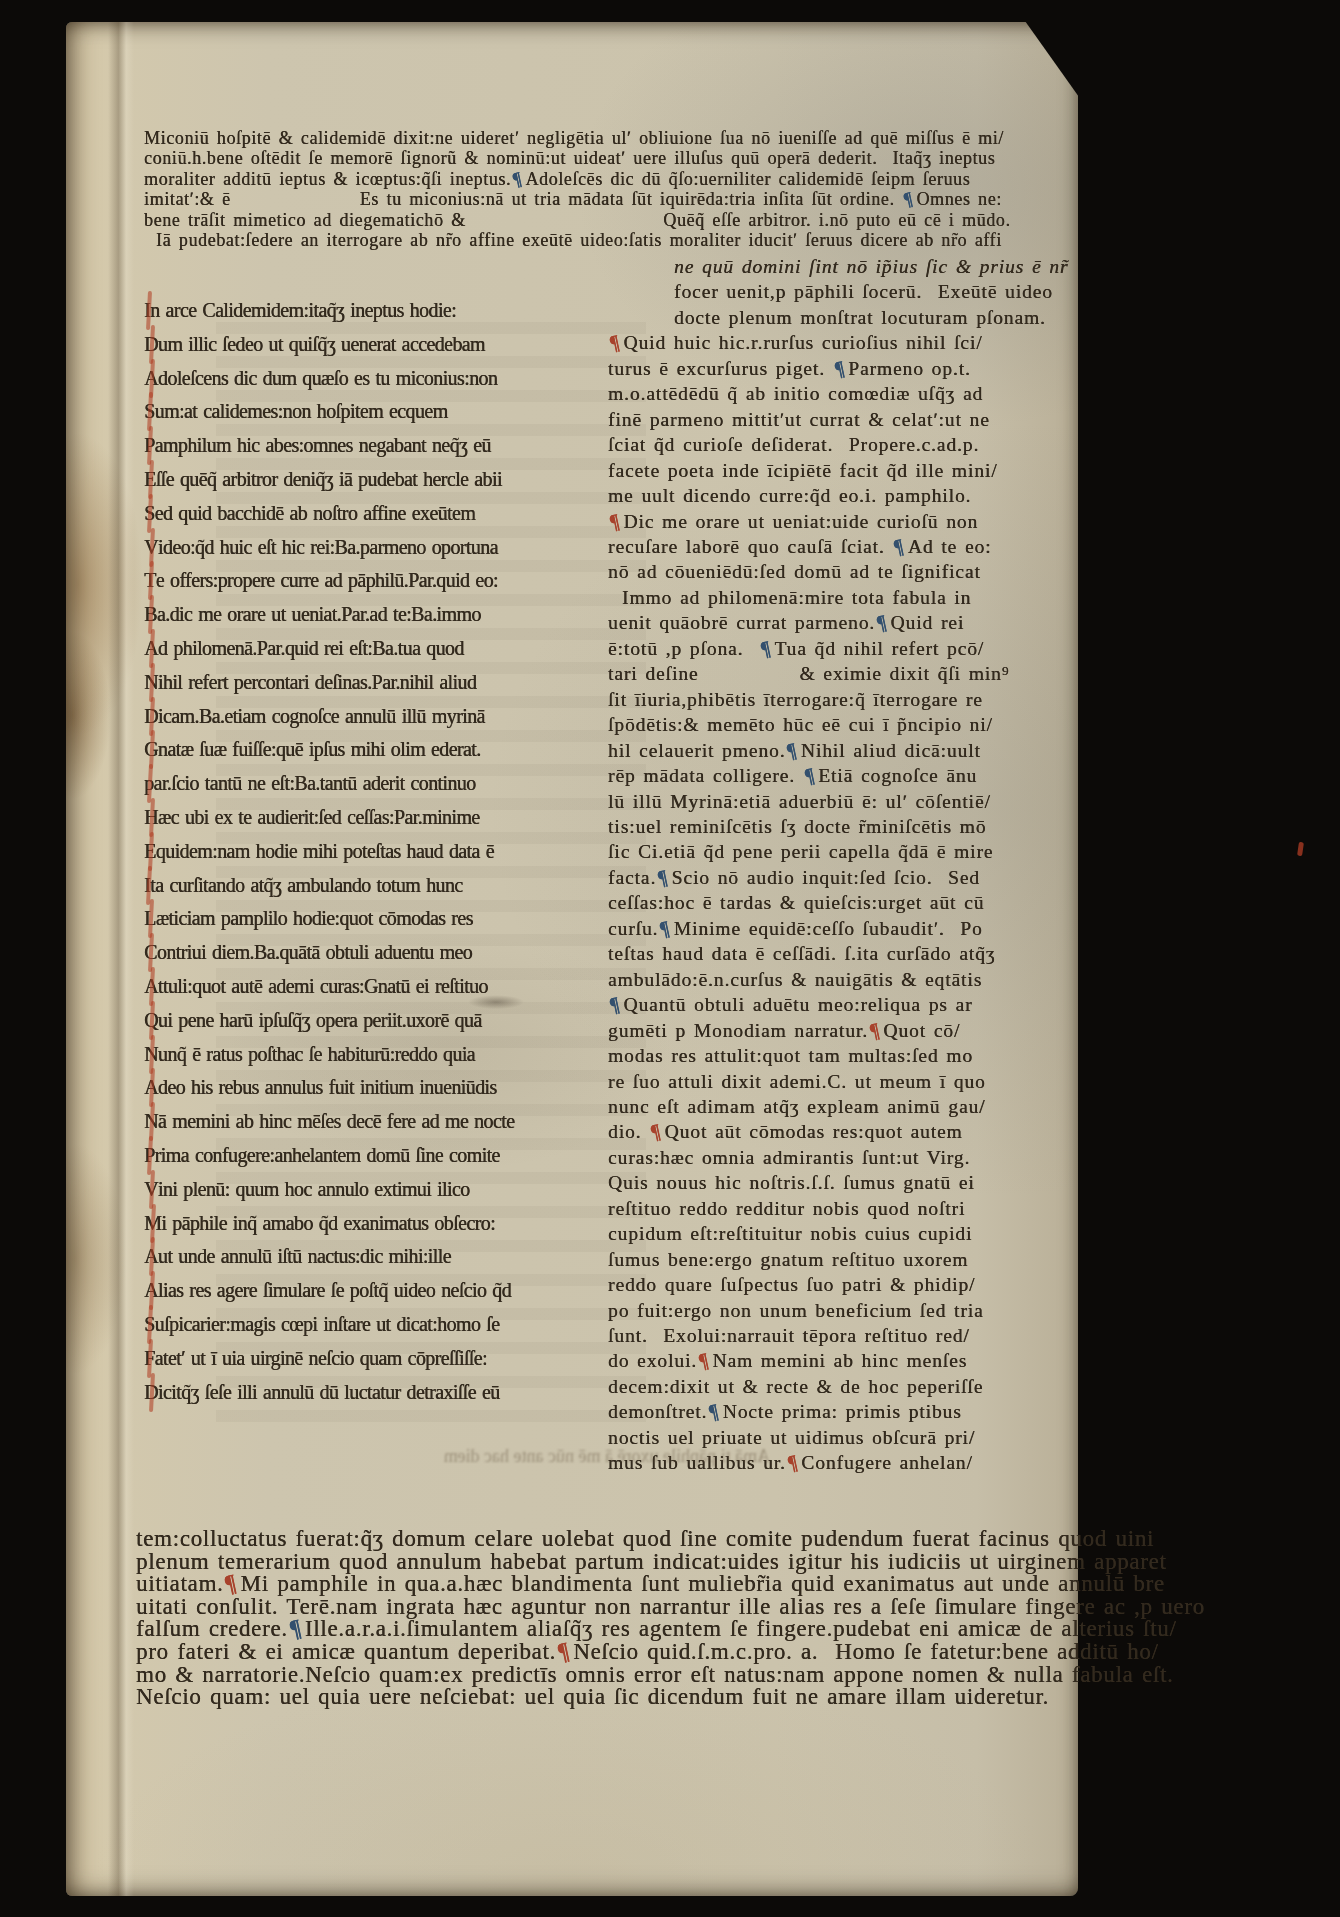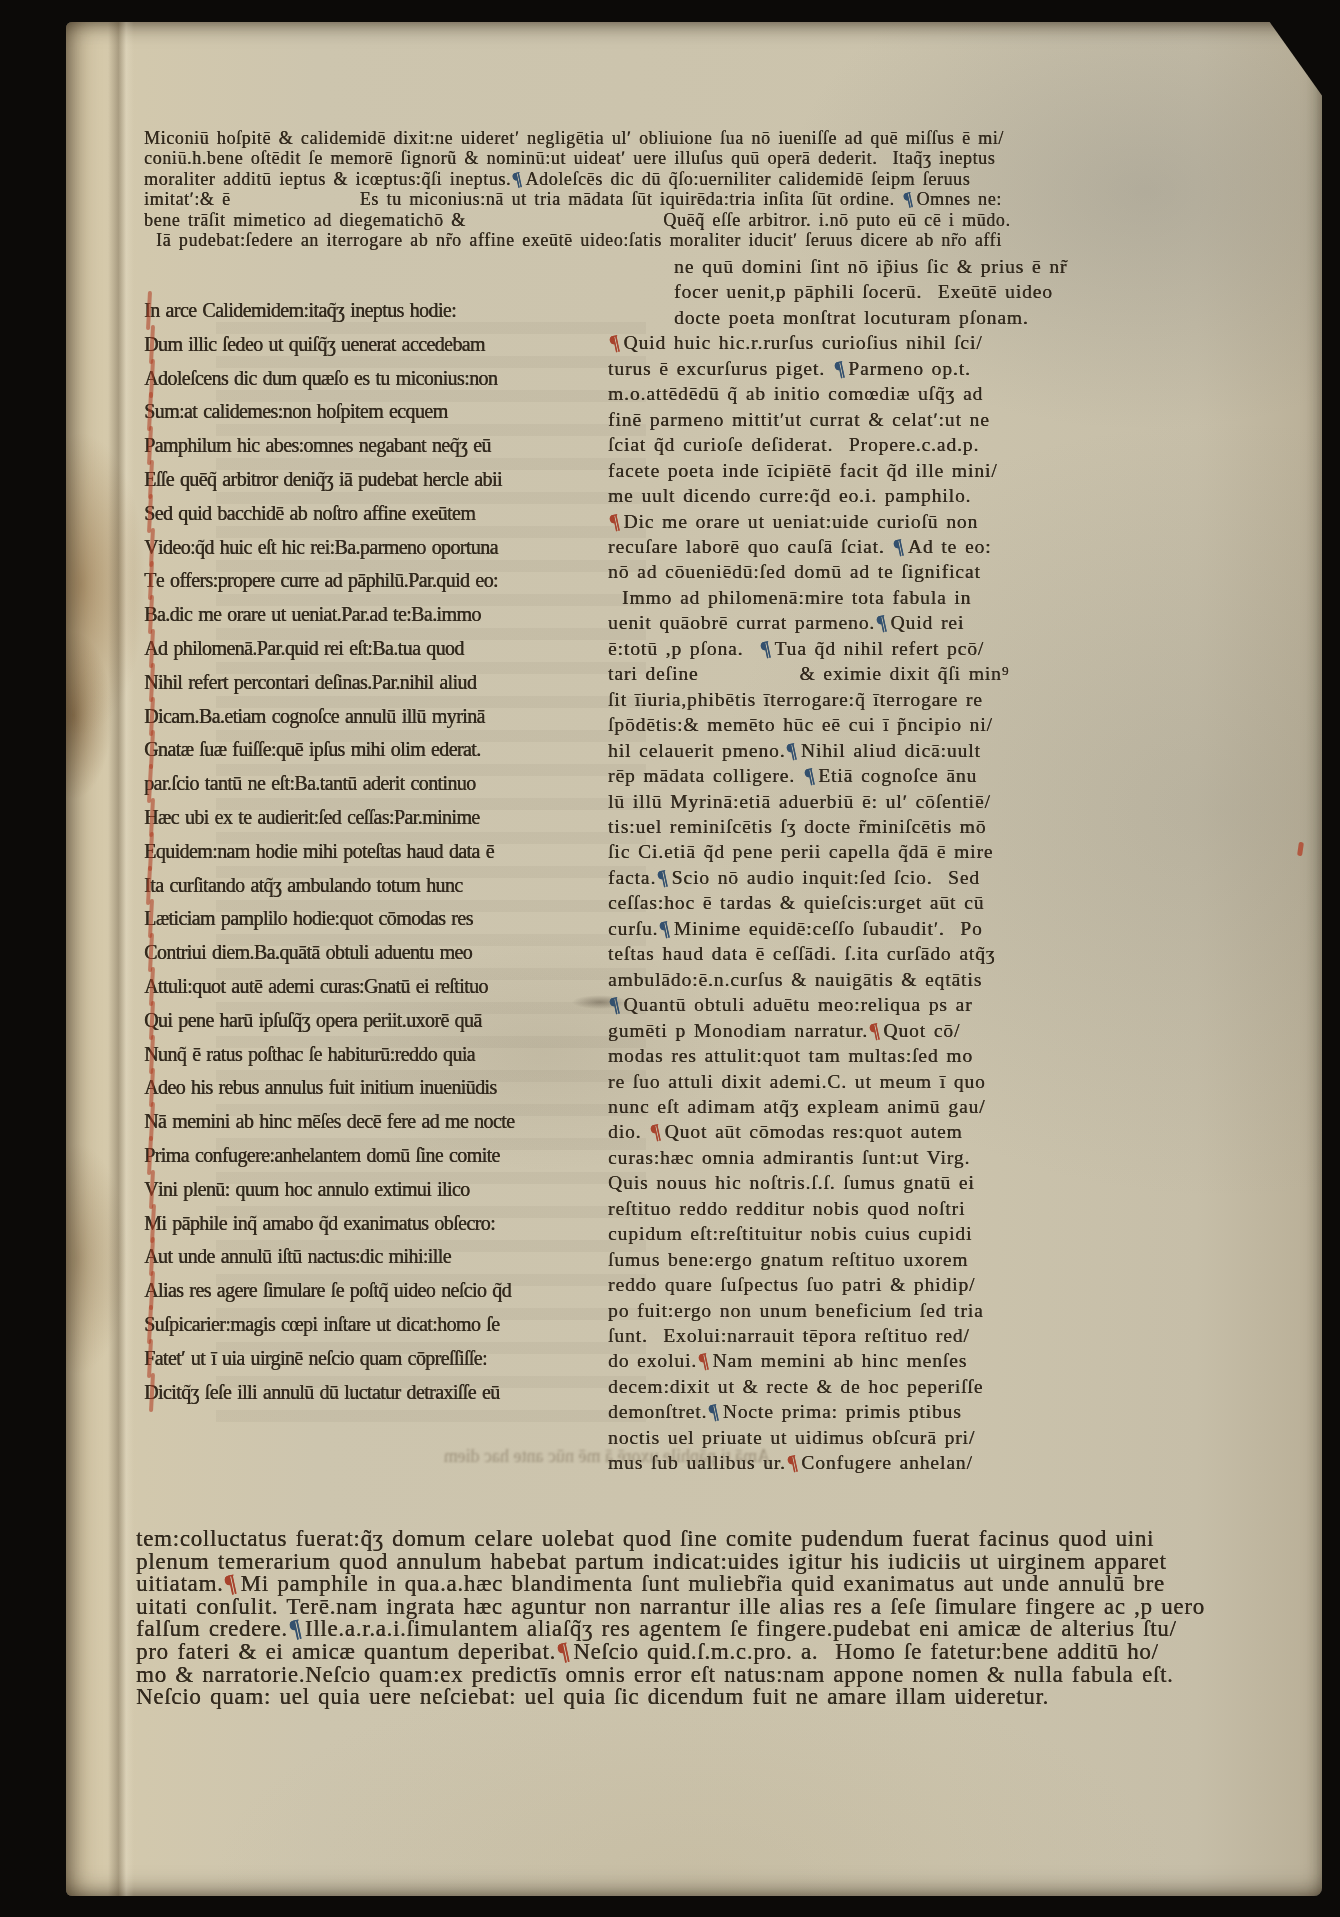--- a/index.html
+++ b/index.html
@@ -11,21 +11,21 @@
   
   .binding-edge{
     position:absolute;left:0;top:16px;width:84px;height:1888px;
     background:
       repeating-linear-gradient(90deg, rgba(60,40,20,.18) 0 2px, rgba(255,250,235,.10) 2px 5px, transparent 5px 9px),
       linear-gradient(90deg,#241a0e 0%,#6d5838 7%,#b5a077 22%,#d3c29b 45%,#d8c8a2 62%,#a8placeholder 0),
       linear-gradient(90deg,#241a0e 0%,#6d5838 7%,#b5a077 22%,#d3c29b 45%,#d8c8a2 62%,#8e7a54 86%,#4a3a22 100%);
   }
   
   .page{
-    position:absolute;left:66px;top:22px;width:1256px;height:1874px;
+    position:absolute;left:66px;top:22px;width:1012px;height:1874px;
     border-radius:6px 10px 8px 6px;
     background:
       radial-gradient(ellipse 90px 210px at 1.2% 30%, rgba(141,104,58,.50), transparent 72%),
       radial-gradient(ellipse 55px 120px at 0.6% 37%, rgba(118,84,44,.55), transparent 70%),
       radial-gradient(ellipse 70px 160px at 0.9% 66%, rgba(130,100,60,.35), transparent 72%),
       radial-gradient(ellipse 40px 10px at 42.5% 52.3%, rgba(55,44,32,.38), transparent 70%),
       radial-gradient(ellipse 480px 320px at 86% 9%, rgba(122,122,118,.28), transparent 75%),
       radial-gradient(ellipse 680px 520px at 92% 42%, rgba(128,126,116,.20), transparent 75%),
       radial-gradient(ellipse 320px 170px at 38% 55%, rgba(118,108,88,.12), transparent 70%),
       radial-gradient(ellipse 600px 260px at 50% 99%, rgba(190,178,148,.35), transparent 80%),
@@ -148,23 +148,23 @@
       <div class="line"><span class="init">P</span>rima confugere:anhelantem domū ſine comite</div>
       <div class="line"><span class="init">V</span>ini plenū: quum hoc annulo extimui ilico</div>
       <div class="line"><span class="init">M</span>i pāphile inq̃ amabo q̃d exanimatus obſecro:</div>
       <div class="line"><span class="init">A</span>ut unde annulū iſtū nactus:dic mihi:ille</div>
       <div class="line"><span class="init">A</span>lias res agere ſimulare ſe poſtq̃ uideo neſcio q̃d</div>
       <div class="line"><span class="init">S</span>uſpicarier:magis cœpi inſtare ut dicat:homo ſe</div>
       <div class="line"><span class="init">F</span>atetʹ ut ī uia uirginē neſcio quam cōpreſſiſſe:</div>
       <div class="line"><span class="init">D</span>icitq̃ʒ ſeſe illi annulū dū luctatur detraxiſſe eū</div>
     </div>
   <div class="right-column" id="right-column">
-      <div class="line" style="padding-left: 66px;">ne quū domini ſint nō ip̃ius ſic &amp; prius ē nr̃</div>
+      <div class="line" style="padding-left: 66px; font-style: italic;">ne quū domini ſint nō ip̃ius ſic &amp; prius ē nr̃</div>
       <div class="line" style="padding-left: 66px;">focer uenit,p pāphili ſocerū.  Exeūtē uideo</div>
-      <div class="line" style="padding-left: 66px;">docte poeta monſtrat locuturam pſonam.</div>
+      <div class="line" style="padding-left: 66px;">docte plenum monſtrat locuturam pſonam.</div>
       <div class="line"><span class="pilcrow red">¶</span>Quid huic hic.r.rurſus curioſius nihil ſci/</div>
       <div class="line">turus ē excurſurus piget. <span class="pilcrow blue">¶</span>Parmeno op.t.</div>
       <div class="line">m.o.attēdēdū q̃ ab initio comœdiæ uſq̃ʒ ad</div>
       <div class="line">finē parmeno mittitʹut currat &amp; celatʹ:ut ne</div>
       <div class="line">ſciat q̃d curioſe deſiderat.  Propere.c.ad.p.</div>
       <div class="line">facete poeta inde īcipiētē facit q̃d ille mini/</div>
       <div class="line">me uult dicendo curre:q̃d eo.i. pamphilo.</div>
       <div class="line"><span class="pilcrow red">¶</span>Dic me orare ut ueniat:uide curioſū non</div>
       <div class="line">recuſare laborē quo cauſā ſciat. <span class="pilcrow blue">¶</span>Ad te eo:</div>
       <div class="line">nō ad cōueniēdū:ſed domū ad te ſignificat</div>

